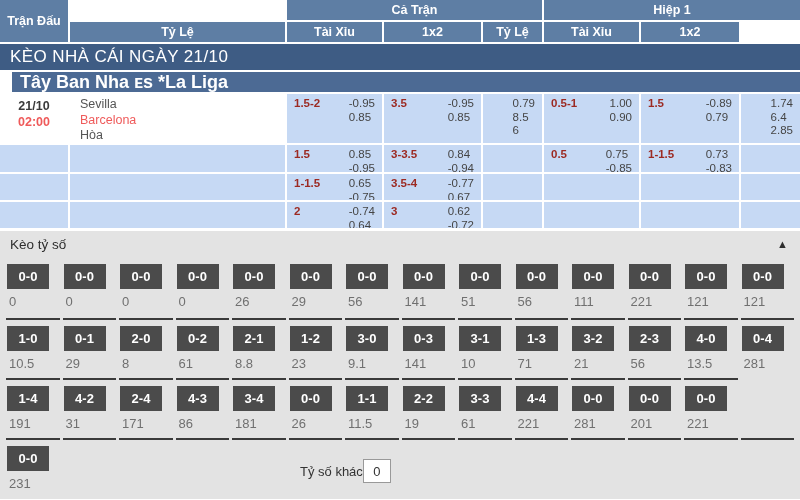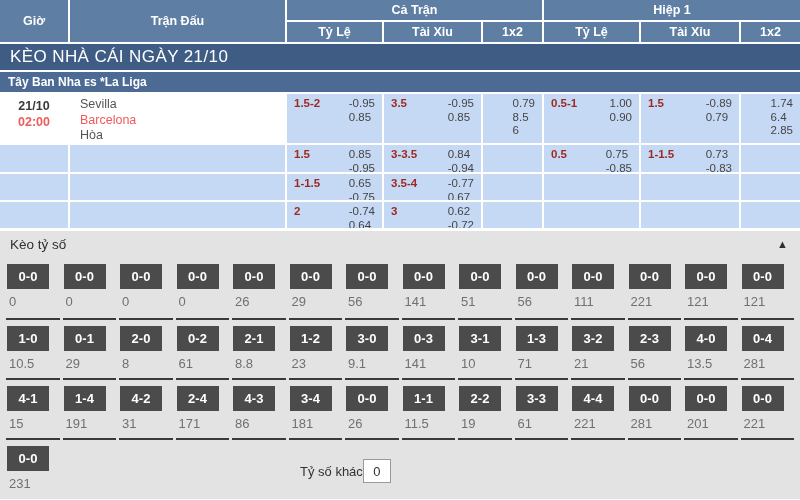--- a/index.html
+++ b/index.html
@@ -34,21 +34,21 @@
   .span2{grid-row:1/3;}
   .gfull{grid-column:3/6;}
   .ghalf{grid-column:6/9;}
   .banner{
     grid-column:1/-1;background:var(--c-banner);color:#fff;
     font-size:17px;display:flex;align-items:center;padding-left:10px;
     letter-spacing:.4px;
   }
   .leaguebar{
     grid-column:1/-1;background:var(--c-league);color:#fff;
-    font-size:12px;font-weight:bold;display:flex;align-items:center;padding-left:8px;
+    font-size:18px;font-weight:bold;display:flex;align-items:center;padding-left:8px;margin-left:12px;
   }
   .cell{overflow:hidden;}
   .bg-blue{background:var(--c-cellblue);gap:28px;}
   .bg-white{background:#fff;}
   .timecell{display:flex;flex-direction:column;align-items:center;padding-top:4px;
     font-size:12.5px;font-weight:bold;color:#3a3a3a;line-height:16px;}
   .timecell .time{color:var(--c-red);}
   .matchcell{display:flex;flex-direction:column;padding:3px 0 0 10px;
     font-size:12.5px;color:#555;line-height:15.5px;}
   .matchcell .home{color:var(--c-red);}
@@ -70,21 +70,20 @@
   .sval{margin-top:5px;font-size:13px;color:#707070;padding-left:2px;}
   .otherwrap{position:absolute;left:300px;top:204px;display:flex;align-items:center;}
   .otherlabel{font-size:13px;color:#333;}
   .otherinput{width:28px;height:24px;border:1px solid #999;background:#fff;
     text-align:center;font-size:13px;color:#333;font-family:"Liberation Sans",sans-serif;}
 </style>
 </head>
 <body>
 
 <div class="maintable" id="maintable">
-  <div class="hcell span2">Giờ</div>
   <div class="hcell span2">Trận Đấu</div>
   <div class="hcell gfull">Cả Trận</div>
   <div class="hcell ghalf">Hiệp 1</div>
   <div class="hcell">Tỷ Lệ</div>
   <div class="hcell">Tài Xỉu</div>
   <div class="hcell">1x2</div>
   <div class="hcell">Tỷ Lệ</div>
   <div class="hcell">Tài Xỉu</div>
   <div class="hcell">1x2</div>
   <div class="banner">KÈO NHÀ CÁI NGÀY 21/10</div>
@@ -332,24 +331,20 @@
           <div class="sbox">4-0</div>
           <div class="sval">13.5</div>
         </div>
         <div class="scell btop">
           <div class="sbox">0-4</div>
           <div class="sval">281</div>
         </div>
       </div>
       <div class="srow">
         <div class="scell btop">
-          <div class="sbox">4-1</div>
-          <div class="sval">15</div>
-        </div>
-        <div class="scell btop">
           <div class="sbox">1-4</div>
           <div class="sval">191</div>
         </div>
         <div class="scell btop">
           <div class="sbox">4-2</div>
           <div class="sval">31</div>
         </div>
         <div class="scell btop">
           <div class="sbox">2-4</div>
           <div class="sval">171</div>

